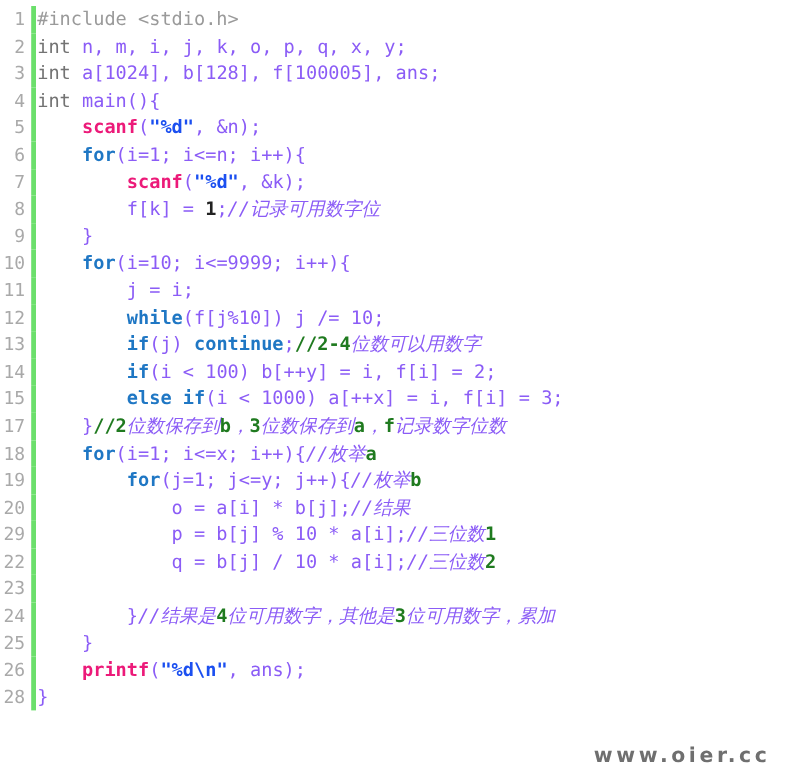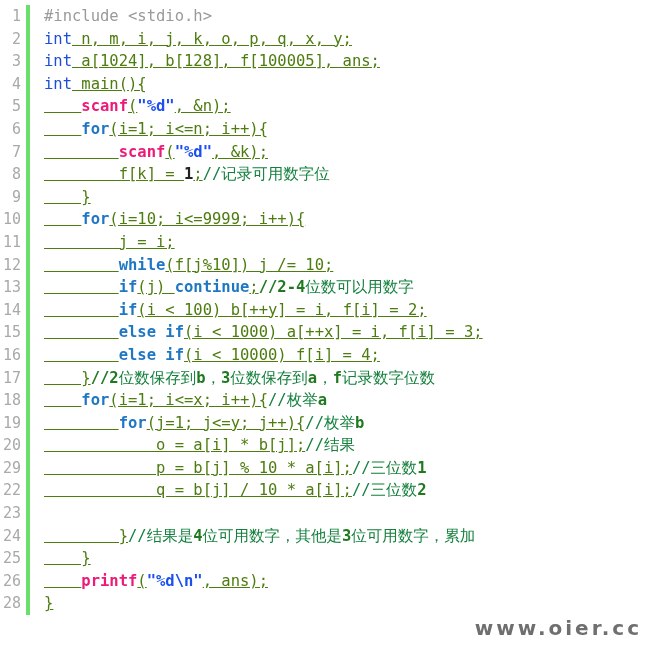--- a/index.html
+++ b/index.html
@@ -45,46 +45,46 @@
   }
 
   .gutter-bar {
     width: 4px;
     min-width: 4px;
     height: 22.6px;
     background: #6bdf6b;
   }
 
   .code-text {
-    padding-left: 14px;
+    padding-left: 1px;
     font-family: "DejaVu Sans Mono", monospace;
     font-size: 15.5px;
     line-height: 22.6px;
     color: #333333;
     white-space: pre;
     letter-spacing: 0px;
   }
 
   
-  .t-plain    { color: #1d4ed8; }
+  .t-plain    { color: #737373; }
   .t-pre      { color: #9a9a9a; }
   .t-kw       { color: #1f77c4; font-weight: bold; }
   .t-fn       { color: #ec1a79; font-weight: bold; }
   .t-str      { color: #1b4ff0; font-weight: bold; }
   .t-num      { color: #222222; font-weight: bold; }
-  .t-comment  { color: #15803d; }
+  .t-comment  { color: #8b5cf6; font-style: italic; }
   .t-comment-b{ color: #1f7a1f; font-weight: bold; }
-  .t-op       { color: #4d7c0f; text-decoration: underline; }
+  .t-op       { color: #8b5cf6; }
 
   #watermark {
     position: absolute;
     right: 12px;
     bottom: 8px;
     font-family: "DejaVu Sans", sans-serif;
-    font-size: 20px;
+    font-size: 17px;
     font-weight: bold;
     color: #6f6f6f;
     letter-spacing: 3px;
     user-select: none;
   }
 </style>
 </head>
 <body>
 
 <div id="code-viewer">
@@ -97,21 +97,20 @@
       <div class="code-row"><div class="gutter-num">6</div><div class="gutter-bar"></div><div class="code-text"><span class="t-op">    </span><span class="t-kw">for</span><span class="t-op">(i=1; i&lt;=n; i++){</span></div></div>
       <div class="code-row"><div class="gutter-num">7</div><div class="gutter-bar"></div><div class="code-text"><span class="t-op">        </span><span class="t-fn">scanf</span><span class="t-op">(</span><span class="t-str">"%d"</span><span class="t-op">, &amp;k);</span></div></div>
       <div class="code-row"><div class="gutter-num">8</div><div class="gutter-bar"></div><div class="code-text"><span class="t-op">        f[k] = </span><span class="t-num">1</span><span class="t-op">;</span><span class="t-comment">//记录可用数字位</span></div></div>
       <div class="code-row"><div class="gutter-num">9</div><div class="gutter-bar"></div><div class="code-text"><span class="t-op">    }</span></div></div>
       <div class="code-row"><div class="gutter-num">10</div><div class="gutter-bar"></div><div class="code-text"><span class="t-op">    </span><span class="t-kw">for</span><span class="t-op">(i=10; i&lt;=9999; i++){</span></div></div>
       <div class="code-row"><div class="gutter-num">11</div><div class="gutter-bar"></div><div class="code-text"><span class="t-op">        j = i;</span></div></div>
       <div class="code-row"><div class="gutter-num">12</div><div class="gutter-bar"></div><div class="code-text"><span class="t-op">        </span><span class="t-kw">while</span><span class="t-op">(f[j%10]) j /= 10;</span></div></div>
       <div class="code-row"><div class="gutter-num">13</div><div class="gutter-bar"></div><div class="code-text"><span class="t-op">        </span><span class="t-kw">if</span><span class="t-op">(j) </span><span class="t-kw">continue</span><span class="t-op">;</span><span class="t-comment-b">//2-4</span><span class="t-comment">位数可以用数字</span></div></div>
       <div class="code-row"><div class="gutter-num">14</div><div class="gutter-bar"></div><div class="code-text"><span class="t-op">        </span><span class="t-kw">if</span><span class="t-op">(i &lt; 100) b[++y] = i, f[i] = 2;</span></div></div>
       <div class="code-row"><div class="gutter-num">15</div><div class="gutter-bar"></div><div class="code-text"><span class="t-op">        </span><span class="t-kw">else if</span><span class="t-op">(i &lt; 1000) a[++x] = i, f[i] = 3;</span></div></div>
-      <div class="code-row"><div class="gutter-num">16</div><div class="gutter-bar"></div><div class="code-text"><span class="t-op">        </span><span class="t-kw">else if</span><span class="t-op">(i &lt; 10000) f[i] = 4;</span></div></div>
       <div class="code-row"><div class="gutter-num">17</div><div class="gutter-bar"></div><div class="code-text"><span class="t-op">    }</span><span class="t-comment-b">//2</span><span class="t-comment">位数保存到</span><span class="t-comment-b">b</span><span class="t-comment">，</span><span class="t-comment-b">3</span><span class="t-comment">位数保存到</span><span class="t-comment-b">a</span><span class="t-comment">，</span><span class="t-comment-b">f</span><span class="t-comment">记录数字位数</span></div></div>
       <div class="code-row"><div class="gutter-num">18</div><div class="gutter-bar"></div><div class="code-text"><span class="t-op">    </span><span class="t-kw">for</span><span class="t-op">(i=1; i&lt;=x; i++){</span><span class="t-comment">//枚举</span><span class="t-comment-b">a</span></div></div>
       <div class="code-row"><div class="gutter-num">19</div><div class="gutter-bar"></div><div class="code-text"><span class="t-op">        </span><span class="t-kw">for</span><span class="t-op">(j=1; j&lt;=y; j++){</span><span class="t-comment">//枚举</span><span class="t-comment-b">b</span></div></div>
       <div class="code-row"><div class="gutter-num">20</div><div class="gutter-bar"></div><div class="code-text"><span class="t-op">            o = a[i] * b[j];</span><span class="t-comment">//结果</span></div></div>
       <div class="code-row"><div class="gutter-num">29</div><div class="gutter-bar"></div><div class="code-text"><span class="t-op">            p = b[j] % 10 * a[i];</span><span class="t-comment">//三位数</span><span class="t-comment-b">1</span></div></div>
       <div class="code-row"><div class="gutter-num">22</div><div class="gutter-bar"></div><div class="code-text"><span class="t-op">            q = b[j] / 10 * a[i];</span><span class="t-comment">//三位数</span><span class="t-comment-b">2</span></div></div>
       <div class="code-row"><div class="gutter-num">23</div><div class="gutter-bar"></div></div>
       <div class="code-row"><div class="gutter-num">24</div><div class="gutter-bar"></div><div class="code-text"><span class="t-op">        }</span><span class="t-comment">//结果是</span><span class="t-comment-b">4</span><span class="t-comment">位可用数字，其他是</span><span class="t-comment-b">3</span><span class="t-comment">位可用数字，累加</span></div></div>
       <div class="code-row"><div class="gutter-num">25</div><div class="gutter-bar"></div><div class="code-text"><span class="t-op">    }</span></div></div>
       <div class="code-row"><div class="gutter-num">26</div><div class="gutter-bar"></div><div class="code-text"><span class="t-op">    </span><span class="t-fn">printf</span><span class="t-op">(</span><span class="t-str">"%d\n"</span><span class="t-op">, ans);</span></div></div>

